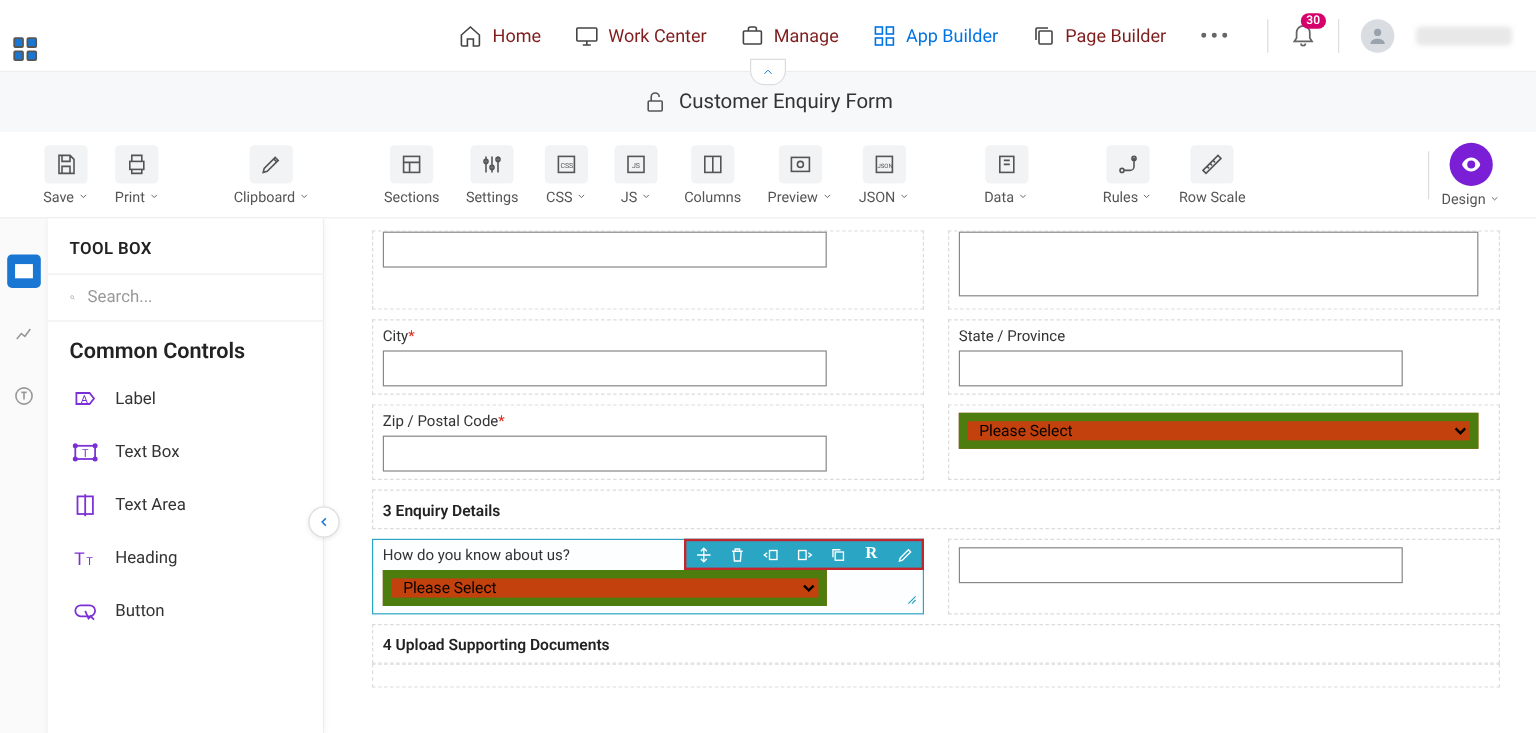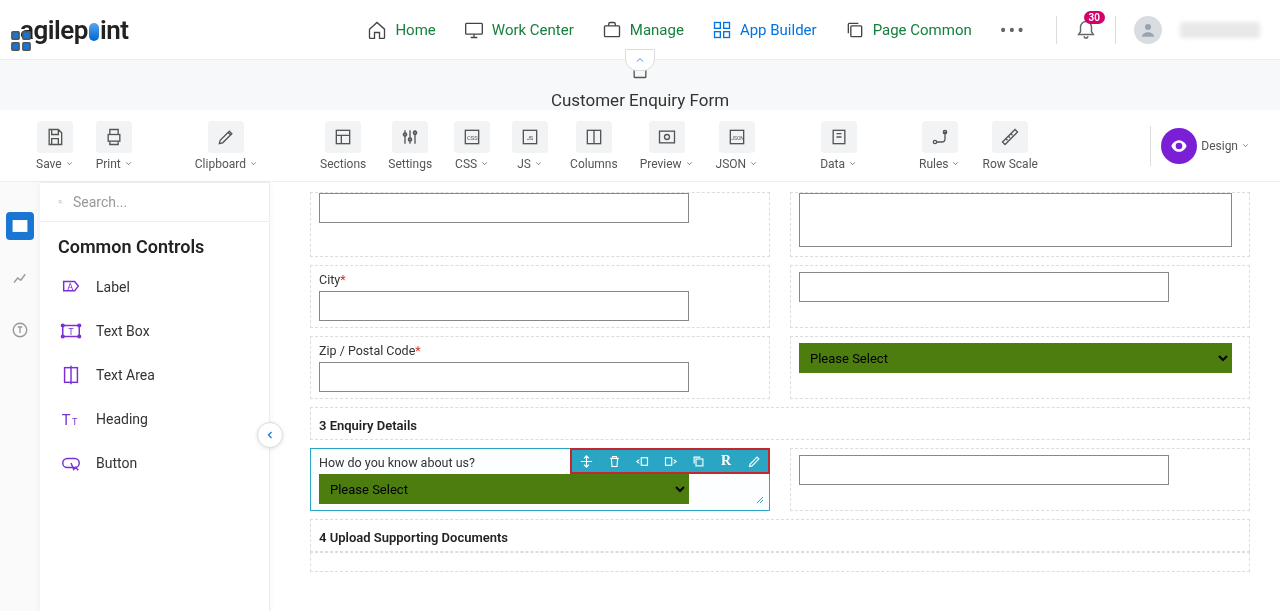--- a/index.html
+++ b/index.html
@@ -3,37 +3,37 @@
 <meta charset="utf-8">
 <style>
 * { margin: 0; padding: 0; box-sizing: border-box; font-family: -apple-system, BlinkMacSystemFont, "Segoe UI", Roboto, Arial, sans-serif; }
 body { background: #fff; font-size: 14px; color: #333; overflow: hidden; width: 1280px; height: 611px; position: relative; }
 
 
 .topnav { height: 60px; display: flex; align-items: center; padding: 0 20px; background: #fff; border-bottom: 1px solid #eee; }
 .logo { font-size: 26px; font-weight: 600; color: #222; letter-spacing: -0.5px; }
 .logo .dot { display: inline-block; width: 10px; height: 18px; background: linear-gradient(#5aa3f0,#0066cc); border-radius: 5px; margin: 0 1px; vertical-align: -2px; }
 .nav-items { display: flex; gap: 28px; margin-left: auto; margin-right: 20px; align-items: center; }
-.nav-item { display: flex; align-items: center; gap: 8px; color: #15803d; cursor: pointer; font-size: 15px; }
+.nav-item { display: flex; align-items: center; gap: 8px; color: #7f1d1d; cursor: pointer; font-size: 15px; }
 .nav-item.active { color: #0074e4; }
 .nav-icon { width: 20px; height: 20px; display: inline-flex; align-items: center; justify-content: center; }
 .nav-icon svg { width: 20px; height: 20px; stroke: #444; fill: none; stroke-width: 1.6; }
 .nav-item.active .nav-icon svg { stroke: #0074e4; }
 .more-dots { font-size: 20px; color: #666; letter-spacing: 2px; cursor: pointer; }
 .nav-right { display: flex; align-items: center; gap: 18px; margin-left: 10px; }
 .bell { position: relative; cursor: pointer; }
 .bell svg { width: 22px; height: 22px; stroke: #666; fill: none; stroke-width: 1.6; }
 .badge { position: absolute; top: -6px; right: -8px; background: #d6006c; color: #fff; font-size: 10px; border-radius: 10px; padding: 1px 5px; font-weight: 600; }
 .vdiv { width: 1px; height: 28px; background: #ddd; }
 .avatar { width: 28px; height: 28px; border-radius: 50%; background: #d9dde2; display: flex; align-items: center; justify-content: center; }
 .avatar svg { width: 18px; height: 18px; fill: #9aa3ad; }
 .userblur { width: 80px; height: 16px; background: #e8e8e8; border-radius: 4px; filter: blur(2px); }
 
 
-.formheader { background: #f7f8f9; display: flex; align-items: center; justify-content: center; gap: 10px; height: 50px; position: relative; flex-direction: column; }
+.formheader { background: #f7f8f9; display: flex; align-items: center; justify-content: center; gap: 10px; height: 50px; position: relative; }
 .formheader .title { font-size: 17px; color: #333; }
 .formheader svg { width: 20px; height: 20px; stroke: #555; fill: none; stroke-width: 1.6; }
 .chevron-toggle { position: absolute; top: -11px; left: 50%; transform: translateX(-50%); width: 30px; height: 22px; background: #fff; border: 1px solid #ddd; border-radius: 0 0 12px 12px; display: flex; align-items: center; justify-content: center; cursor: pointer; }
 .chevron-toggle svg { width: 12px; height: 12px; stroke: #0074e4; }
 .app-grid-btn { position: absolute; left: 10px; top: -30px; cursor: pointer; }
 .app-grid-btn svg { width: 22px; height: 22px; fill: #1976d2; }
 
 
 .toolbar { height: 72px; display: flex; align-items: center; padding: 0 30px; gap: 10px; border-bottom: 1px solid #eee; position: relative; }
 .tbtn { display: flex; flex-direction: column; align-items: center; gap: 4px; cursor: pointer; font-size: 12px; color: #555; padding: 4px 6px; }
@@ -69,36 +69,35 @@
 .collapse-handle { position: absolute; right: -14px; top: 240px; width: 26px; height: 26px; background: #fff; border: 1px solid #ddd; border-radius: 50%; display: flex; align-items: center; justify-content: center; cursor: pointer; box-shadow: 0 1px 4px rgba(0,0,0,0.1); }
 .collapse-handle svg { width: 12px; height: 12px; stroke: #1976d2; fill: none; stroke-width: 2.5; }
 
 .canvas { flex: 1; background: #fff; padding: 10px 30px 0 40px; overflow-y: auto; }
 .form-row { display: flex; gap: 20px; margin-bottom: 8px; }
 .form-col { flex: 1; padding: 6px 8px; border: 1px dashed #dcdcdc; }
 .field-label { font-size: 12.5px; color: #333; margin-bottom: 4px; }
 .req { color: #d93025; }
 .field-input { width: 100%; max-width: 370px; height: 30px; border: 1px solid #888; background: #fff; padding: 0 8px; font-size: 13px; }
 .field-textarea { width: 98%; height: 54px; border: 1px solid #888; background: #fff; resize: none; }
-.field-select { width: 98%; height: 30px; border: 1px solid #4d7c0f; background: #4d7c0f; padding: 0 6px; font-size: 13px; }
+.field-select { width: 98%; height: 30px; border: 7px solid #4d7c0f; background: #c2410c; padding: 0 6px; font-size: 13px; }
 .section-title { font-size: 13px; font-weight: 600; color: #222; padding: 10px 8px 6px; }
 .selected-field { border: 1.5px solid #2aa6c4; position: relative; background: #fdfeff; }
 .field-toolbar { position: absolute; top: -1px; right: -1px; background: #2aa6c4; display: flex; height: 26px; border: 2px solid #c1272d; }
 .field-toolbar .ftb { width: 28px; display: flex; align-items: center; justify-content: center; cursor: pointer; }
 .field-toolbar .ftb svg { width: 15px; height: 15px; stroke: #fff; fill: none; stroke-width: 1.8; }
 .field-toolbar .ftb.bold { color: #fff; font-weight: 700; font-size: 14px; font-family: Georgia, serif; }
 .resize-handle { position: absolute; right: 4px; bottom: 2px; cursor: pointer; }
 .resize-handle svg { width: 12px; height: 12px; stroke: #2aa6c4; fill: none; stroke-width: 2; }
 .field-select.narrow { max-width: 370px; }
 </style>
 </head>
 <body>
 
 <div class="topnav">
-  <div class="logo">agilep<span class="dot"></span>int</div>
   <div class="nav-items">
     <div class="nav-item">
       <span class="nav-icon">
           <svg viewBox="0 0 24 24">
             <path d="M3 11l9-8 9 8v10a1 1 0 0 1-1 1h-5v-7h-6v7H4a1 1 0 0 1-1-1z"></path>
           </svg>
         </span>
       <span>Home</span>
     </div>
     <div class="nav-item">
@@ -130,21 +129,21 @@
         </span>
       <span>App Builder</span>
     </div>
     <div class="nav-item">
       <span class="nav-icon">
           <svg viewBox="0 0 24 24">
             <rect x="7" y="7" width="13" height="13" rx="1"></rect>
             <path d="M4 16V5a1 1 0 0 1 1-1h11"></path>
           </svg>
         </span>
-      <span>Page Common</span>
+      <span>Page Builder</span>
     </div>
     <span class="more-dots">•••</span>
   </div>
   <div class="nav-right">
     <div class="vdiv"></div>
     <div class="bell">
       <svg viewBox="0 0 24 24">
           <path d="M18 16v-5a6 6 0 1 0-12 0v5l-2 3h16zM10 21a2 2 0 0 0 4 0"></path>
         </svg>
       <span class="badge">30</span>
@@ -351,21 +350,21 @@
         <svg viewBox="0 0 24 24">
           <path d="M3 18L18 3l3 3L6 21zM7 14l2 2M10 11l2 2M13 8l2 2"></path>
         </svg>
       </div>
     <div class="tlbl">
         <span>Row Scale</span>
       </div>
   </div>
   <div class="toolbar-right">
     <div class="vdiv2"></div>
-    <div style="display:flex;flex-direction:row;align-items:center;gap:4px;">
+    <div style="display:flex;flex-direction:column;align-items:center;gap:4px;">
       <div class="eye-btn">
         <svg viewBox="0 0 24 24">
             <path d="M12 5c-5 0-9 5-9 7s4 7 9 7 9-5 9-7-4-7-9-7zm0 11a4 4 0 1 1 0-8 4 4 0 0 1 0 8z"></path>
           </svg>
       </div>
       <div class="design-lbl">
           <span>Design</span>
           <svg viewBox="0 0 24 24" width="9" height="9" stroke="#555" fill="none" stroke-width="2">
             <path d="M6 9l6 6 6-6"></path>
           </svg>
@@ -389,20 +388,21 @@
       </div>
     <div class="sidetab">
         <svg viewBox="0 0 24 24">
           <circle cx="12" cy="12" r="9"></circle>
           <path d="M9 8h6M12 8v8"></path>
         </svg>
       </div>
   </div>
 
   <div class="toolbox">
+    <h3>TOOL BOX</h3>
     <div class="search">
       <svg viewBox="0 0 24 24">
           <circle cx="10" cy="10" r="6"></circle>
           <path d="M20 20l-5-5"></path>
         </svg>
       <input type="text" placeholder="Search..." style="">
     </div>
     <h4>Common Controls</h4>
     <div class="tb-item">
       <span class="tbi-icon">
@@ -470,20 +470,21 @@
         <textarea class="field-textarea" style=""></textarea>
       </div>
     </div>
 
     <div class="form-row">
       <div class="form-col">
         <div class="field-label"><span>City</span><span class="req">*</span></div>
         <input class="field-input" style="">
       </div>
       <div class="form-col">
+        <div class="field-label">State / Province</div>
         <input class="field-input" style="">
       </div>
     </div>
 
     <div class="form-row">
       <div class="form-col">
         <div class="field-label"><span>Zip / Postal Code</span><span class="req">*</span></div>
         <input class="field-input" style="">
       </div>
       <div class="form-col">

